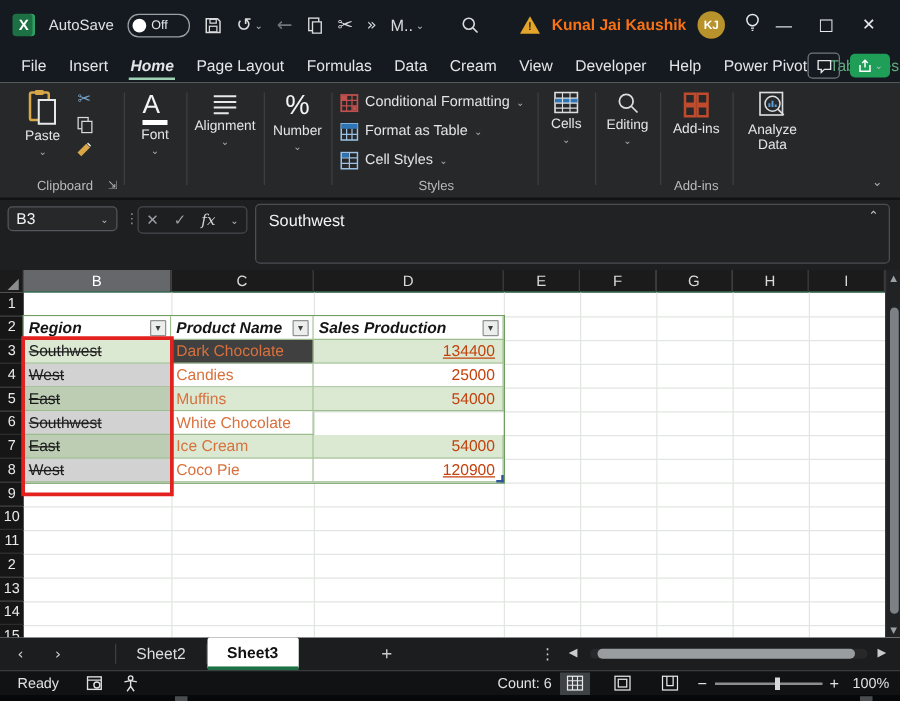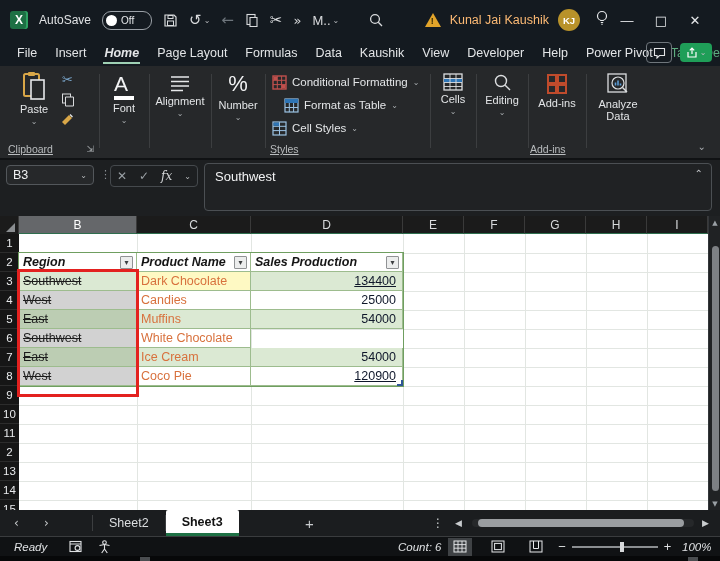--- a/index.html
+++ b/index.html
@@ -18,42 +18,42 @@
   .toggle{width:42px;height:17px;border:1px solid #9aa0a6;border-radius:9px;display:flex;align-items:center;padding:0 3px;gap:4px;}
   .knob{width:11px;height:11px;border-radius:50%;background:#fff;}
   .toggle span{font-size:10px;color:#e6e8ea;}
   .tb-btn{display:flex;align-items:center;gap:2px;color:#d9dbdd;font-size:13px;}
   .tb-glyph{font-size:15px;line-height:1;}
   .dim{color:#6e757c;}
   .chev{font-size:8px;color:#b7babd;}
   .searchwrap{position:absolute;left:368px;top:0;height:40px;display:flex;align-items:center;}
   .warn-tri{width:0;height:0;border-left:8px solid transparent;border-right:8px solid transparent;border-bottom:14px solid #e2a42a;position:relative;}
   .warn-tri i{position:absolute;left:-2px;top:3px;font-style:normal;font-size:9px;color:#3a2c00;font-weight:bold;}
-  .user-name{font-size:12.5px;color:#fdba74;margin:0 9px 0 9px;}
+  .user-name{font-size:12.5px;color:#f97316;margin:0 9px 0 9px;font-weight:bold;}
   .avatar{width:22px;height:22px;border-radius:50%;background:#b8922a;color:#fff;font-size:9.5px;font-weight:bold;
           display:flex;align-items:center;justify-content:center;}
   .winbtn{width:34px;height:40px;display:flex;align-items:center;justify-content:center;font-size:13px;color:#e6e8ea;}
   #tb-right .gap{width:14px;}
 
   
   #ribbontabs{position:absolute;left:0;top:40px;width:720px;height:26px;background:#141a20;display:flex;align-items:center;
               padding-left:8px;box-sizing:border-box;}
   .rtab{color:#e3e5e7;font-size:12.5px;padding:0 9px;height:24px;display:flex;align-items:center;position:relative;white-space:nowrap;}
   .rtab.active{font-weight:bold;font-style:italic;}
   .rtab.active::after{content:"";position:absolute;left:8px;right:8px;bottom:1px;height:2px;background:#9fd1b4;}
   .rtab.contextual{color:#5eac7f;}
   #rt-right{position:absolute;right:8px;top:42px;display:flex;gap:8px;align-items:center;}
   .comment-btn{width:24px;height:19px;border:1px solid #6f767c;border-radius:4px;display:flex;align-items:center;justify-content:center;}
   .share-btn{width:32px;height:19px;background:#1f9e58;border-radius:4px;display:flex;align-items:center;justify-content:center;gap:2px;color:#fff;}
 
   
   #ribbon{position:absolute;left:0;top:66px;width:720px;height:94px;background:#26282a;border-bottom:2px solid #101214;box-sizing:border-box;color:#dcdee0;}
   .rsep{position:absolute;top:8px;bottom:10px;width:1px;background:#3c3e40;}
   .rgroup{position:absolute;top:0;height:92px;}
-  .glabel{position:absolute;bottom:3px;width:100%;font-size:10.5px;color:#b9bcbe;text-decoration:underline;}
+  .glabel{position:absolute;bottom:3px;width:100%;text-align:center;font-size:10.5px;color:#b9bcbe;}
   .bigbtn{display:flex;flex-direction:column;align-items:center;gap:2px;}
   .blabel{font-size:11px;color:#e3e5e7;}
   .bchev{font-size:8px;color:#a9adb0;}
   .stylerow{display:flex;align-items:center;gap:5px;height:22px;font-size:11.5px;color:#e3e5e7;}
   .launcher{position:absolute;right:2px;bottom:4px;font-size:9px;color:#a9adb0;}
   .gridico{display:inline-block;}
 
   
   #fbar{position:absolute;left:0;top:160px;width:720px;height:56px;background:#1d1f21;}
   .namebox{position:absolute;left:6px;top:5px;width:88px;height:20px;background:#26282a;border:1px solid #53575b;border-radius:4px;
@@ -80,42 +80,42 @@
   .hline{position:absolute;left:19px;height:1px;background:#e2e6e2;}
   #tablewrap{position:absolute;left:19px;top:37px;width:384px;outline:1px solid #6f9e60;}
   .trow{display:flex;height:19px;}
   .tcell{box-sizing:border-box;border-right:1px solid #9dbc8e;border-bottom:1px solid #9dbc8e;height:19px;display:flex;align-items:center;
          font-size:12.5px;padding:0 4px;position:relative;overflow:hidden;white-space:nowrap;}
   .tcell.hdr{background:#fff;font-weight:bold;font-style:italic;color:#151515;}
   .fbtn{position:absolute;right:3px;top:2.5px;width:13px;height:13px;background:#eceded;border:1px solid #909294;box-sizing:border-box;
         display:flex;align-items:center;justify-content:center;font-size:8px;color:#3c3e40;border-radius:1px;}
   .region-txt{text-decoration:line-through;color:#1c1c1c;}
   .product-txt{color:#d8713d;}
-  .sales-txt{color:#0f172a;margin-left:auto;padding-right:2px;}
+  .sales-txt{color:#c2410c;margin-left:auto;padding-right:2px;}
   .sales-txt.u{text-decoration:underline;}
   #redbox{position:absolute;left:17px;top:53px;width:122px;height:128px;border:3px solid #e3211f;box-sizing:border-box;pointer-events:none;}
   #tbl-handle{position:absolute;left:397px;top:164px;width:6px;height:6px;border-right:2px solid #2f5597;border-bottom:2px solid #2f5597;box-sizing:border-box;}
   #vscroll{position:absolute;right:0;top:0;width:12px;height:294px;background:#202224;border-left:1px solid #33363a;box-sizing:border-box;}
   #vscroll .arr{position:absolute;left:0;width:12px;height:13px;color:#9aa0a5;font-size:7px;display:flex;align-items:center;justify-content:center;}
   #vthumb{position:absolute;left:2.5px;top:30px;width:7px;height:245px;background:#7d8084;border-radius:4px;}
 
   
   #tabsbar{position:absolute;left:0;top:510px;width:720px;height:26px;background:#1b1d1f;color:#dcdee0;}
   #tabsbar .nav{position:absolute;top:0;height:26px;display:flex;align-items:center;font-size:12px;color:#c9ccce;}
   #sheettabs{position:absolute;left:92px;top:0;height:26px;display:flex;align-items:stretch;}
   .stab{display:flex;align-items:center;padding:0 16px;font-size:12.5px;position:relative;}
   .stab.active{background:#fff;color:#111;font-weight:bold;border-bottom:3px solid #1e7145;box-sizing:border-box;border-radius:2px 2px 0 0;}
   .stab-div{width:1px;background:#3c3e40;margin:5px 0;}
   #hscroll{position:absolute;left:472px;top:9px;width:222px;height:8px;background:#26282a;border-radius:4px;}
   #hthumb{position:absolute;left:6px;top:0;width:206px;height:8px;background:#9a9da0;border-radius:4px;}
 
   
   #statusbar{position:absolute;left:0;top:536px;width:720px;height:20px;background:#101214;border-top:1px solid #3a3c3e;
              box-sizing:border-box;color:#dfe1e3;font-size:11.5px;display:flex;align-items:center;}
-  #statusbar .sitem{display:flex;align-items:center;font-style:italic;}
+  #statusbar .sitem{display:flex;align-items:center;}
   .viewbtn{width:24px;height:18px;display:flex;align-items:center;justify-content:center;}
   .viewbtn.on{background:#3f4245;}
   #zoomtrack{position:relative;width:86px;height:2px;background:#8b8e91;margin:0 6px;}
   #zoomthumb{position:absolute;left:48px;top:-4px;width:4px;height:10px;background:#d7d9db;}
   #sliver{position:absolute;left:0;top:556px;width:720px;height:5px;background:#070809;}
   #sliver i{position:absolute;top:1px;width:10px;height:4px;background:#4a4d50;}
 </style>
 </head>
 <body>
 
@@ -185,21 +185,21 @@
     </div>
   </div>
 
   <div id="ribbontabs">
       <span class="rtab">File</span>
       <span class="rtab">Insert</span>
       <span class="rtab active">Home</span>
       <span class="rtab">Page Layout</span>
       <span class="rtab">Formulas</span>
       <span class="rtab">Data</span>
-      <span class="rtab">Kaushik</span>
+      <span class="rtab">Cream</span>
       <span class="rtab">View</span>
       <span class="rtab">Developer</span>
       <span class="rtab">Help</span>
       <span class="rtab">Power Pivot</span>
       <span class="rtab contextual">Table Design</span>
     </div>
   <div id="rt-right">
     <span class="comment-btn">
       <svg width="13" height="12" viewBox="0 0 13 12">
           <path d="M1.5 1.5h10v7h-5l-2.5 2.5v-2.5h-2.5z" fill="none" stroke="#e3e5e7" stroke-width="1.1"></path>
@@ -275,21 +275,21 @@
       <div class="stylerow" style="position:absolute;left:2px;top:5px;">
         <svg class="gridico" width="15" height="15" viewBox="0 0 15 15">
             <rect x="1" y="1" width="13" height="13" fill="none" stroke="#c0504d" stroke-width="1.4"></rect>
             <path d="M1 5.3h13M1 9.6h13M5.3 1v13M9.6 1v13" stroke="#c0504d" stroke-width="1"></path>
             <rect x="1.6" y="1.6" width="3.4" height="3.4" fill="#c0504d"></rect>
             <rect x="10" y="9.9" width="3.4" height="3.4" fill="#c0504d"></rect>
           </svg>
         <span>Conditional Formatting</span>
         <span class="bchev ico">⌄</span>
       </div>
-      <div class="stylerow" style="position:absolute;left:14px;top:28px;">
+      <div class="stylerow" style="position:absolute;left:2px;top:28px;">
         <svg class="gridico" width="15" height="15" viewBox="0 0 15 15">
             <rect x="1" y="1" width="13" height="13" fill="none" stroke="#9cc3e5" stroke-width="1.2"></rect>
             <rect x="1" y="1" width="13" height="4" fill="#2e75b6"></rect>
             <path d="M1 9.5h13M5.3 5v9M9.6 5v9" stroke="#9cc3e5" stroke-width="1"></path>
           </svg>
         <span>Format as Table</span>
         <span class="bchev ico">⌄</span>
       </div>
       <div class="stylerow" style="position:absolute;left:2px;top:51px;">
         <svg class="gridico" width="15" height="15" viewBox="0 0 15 15">
@@ -440,21 +440,21 @@
           </div>
           <div class="tcell hdr" style="width: 152px;">
             <span>Sales Production</span>
             <span class="fbtn ico">▾</span>
           </div>
         </div>
         <div class="trow">
           <div class="tcell" style="width: 118px; background: rgb(219, 233, 211);">
             <span class="region-txt">Southwest</span>
           </div>
-          <div class="tcell" style="width: 114px; background: #fef9c3;">
+          <div class="tcell" style="width: 114px; background: #404040;">
             <span class="product-txt">Dark Chocolate</span>
           </div>
           <div class="tcell" style="width: 152px; background: rgb(219, 233, 211);">
             <span class="sales-txt u">134400</span>
           </div>
         </div>
         <div class="trow">
           <div class="tcell" style="width: 118px; background: rgb(210, 210, 210);">
             <span class="region-txt">West</span>
           </div>

